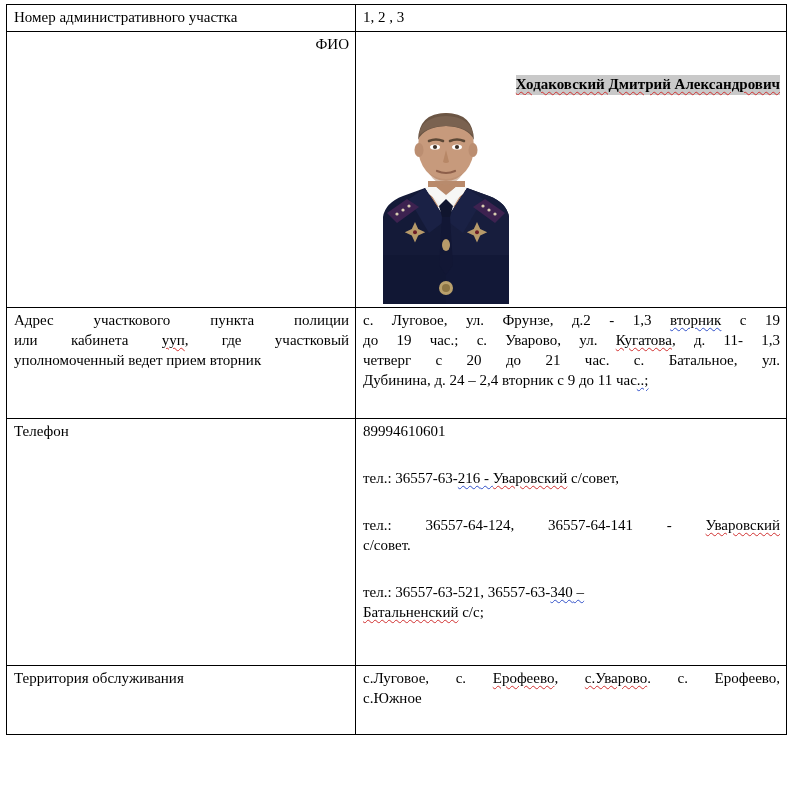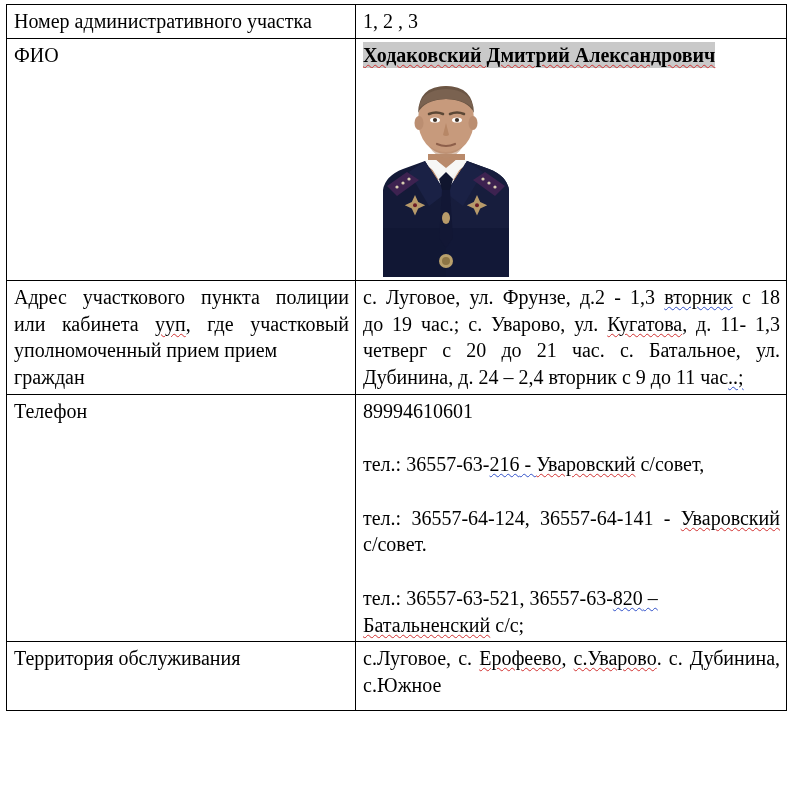--- a/index.html
+++ b/index.html
@@ -12,53 +12,53 @@
   table.doc{
     position:absolute;left:6px;top:4px;
     width:780px;
     border-collapse:collapse;
     table-layout:fixed;
   }
   table.doc td{
     border:1px solid #000;
     vertical-align:top;
     padding:3px 6px 3px 7px;
-    font-size:20px;
+    font-size:15px;
     line-height:1.33;
   }
   col.c1{width:349px;}
   col.c2{width:431px;}
 
   .just{text-align:justify;text-align-last:justify;}
 
   
   .sp, .gr{
     position:relative;
     text-decoration-line:underline;
     text-decoration-style:wavy;
     text-decoration-thickness:1px;
     text-underline-offset:2px;
   }
   .sp{text-decoration-color:#d03030;}
   .gr{text-decoration-color:#3050c8;}
   .hl{background:#c9c9c9;}
-  .b{font-weight:bold;}
+  .b{font-weight:bold;margin-top:40px;}
 
   .name-line{display:inline-block;}
 
   .photo-wrap{padding:0;}
   .photo{
     display:block;
     width:167px;height:209px;
     margin:0 0 0 0;
     position:relative;
     overflow:hidden;
     background:#ffffff;
   }
-  .cell-fio{padding-top:2px;padding-bottom:0;height:232px;}
+  .cell-fio{padding-top:2px;padding-bottom:0;height:232px;text-align:right;}
   .cell-addr{height:104px;}
   .cell-tel{height:240px;}
   .cell-terr{height:62px;}
   .cell-priem{height:52px;}
   .tel-line{display:block;}
   .gap{display:block;height:27px;}
 </style>
 </head>
 <body>
 
@@ -143,49 +143,49 @@
             </svg>
           </span>
         </td>
       </tr>
 
 
       <tr>
         <td class="cell-addr">
           <div class="just">Адрес участкового пункта полиции</div>
           <div class="just"><span>или кабинета </span><span class="sp">ууп</span><span>, где участковый</span></div>
-          <div>уполномоченный прием прием граждан</div>
+          <div>уполномоченный ведет прием вторник</div>
         </td>
         <td class="cell-addr">
-          <div class="just"><span>с. Луговое, ул. Фрунзе, д.2 -  1,3 </span><span class="gr">вторник</span><span>  с 18</span></div>
+          <div class="just"><span>с. Луговое, ул. Фрунзе, д.2 -  1,3 </span><span class="gr">вторник</span><span>  с 19</span></div>
           <div class="just"><span>до 19 час.; с. Уварово, ул. </span><span class="sp">Кугатова</span><span>, д. 11- 1,3</span></div>
           <div class="just">четверг с 20 до 21 час.   с. Батальное, ул.</div>
           <div><span>Дубинина, д. 24 – 2,4 вторник с 9 до 11 час</span><span class="gr">..;</span></div>
         </td>
       </tr>
 
       <tr>
         <td class="cell-tel">Телефон</td>
         <td class="cell-tel">
           <span class="tel-line">89994610601</span>
           <span class="gap"></span>
           <span class="tel-line"><span>тел.: 36557-63-</span><span class="gr">216</span><span class="gr"> - </span><span class="sp">Уваровский</span><span> с/совет,</span></span>
           <span class="gap"></span>
           <span class="tel-line just"><span>тел.: 36557-64-124, 36557-64-141 - </span><span class="sp">Уваровский</span></span>
           <span class="tel-line">с/совет.</span>
           <span class="gap"></span>
-          <span class="tel-line"><span>тел.:    36557-63-521,      36557-63-</span><span class="gr">820</span><span class="gr">        –</span></span>
+          <span class="tel-line"><span>тел.:    36557-63-521,      36557-63-</span><span class="gr">340</span><span class="gr">        –</span></span>
           <span class="tel-line"><span class="sp">Батальненский</span><span> с/с;</span></span>
         </td>
       </tr>
 
       <tr>
         <td class="cell-terr">Территория обслуживания</td>
         <td class="cell-terr">
-          <div class="just"><span>с.Луговое, с. </span><span class="sp">Ерофеево</span><span>, </span><span class="sp">с.Уварово</span><span>. с. Дубинина,</span></div>
+          <div class="just"><span>с.Луговое, с. </span><span class="sp">Ерофеево</span><span>, </span><span class="sp">с.Уварово</span><span>. с. Ерофеево,</span></div>
           <div>с.Южное</div>
         </td>
       </tr>
 
 
     </tbody>
   </table>
 </div>
 
 </body></html>

